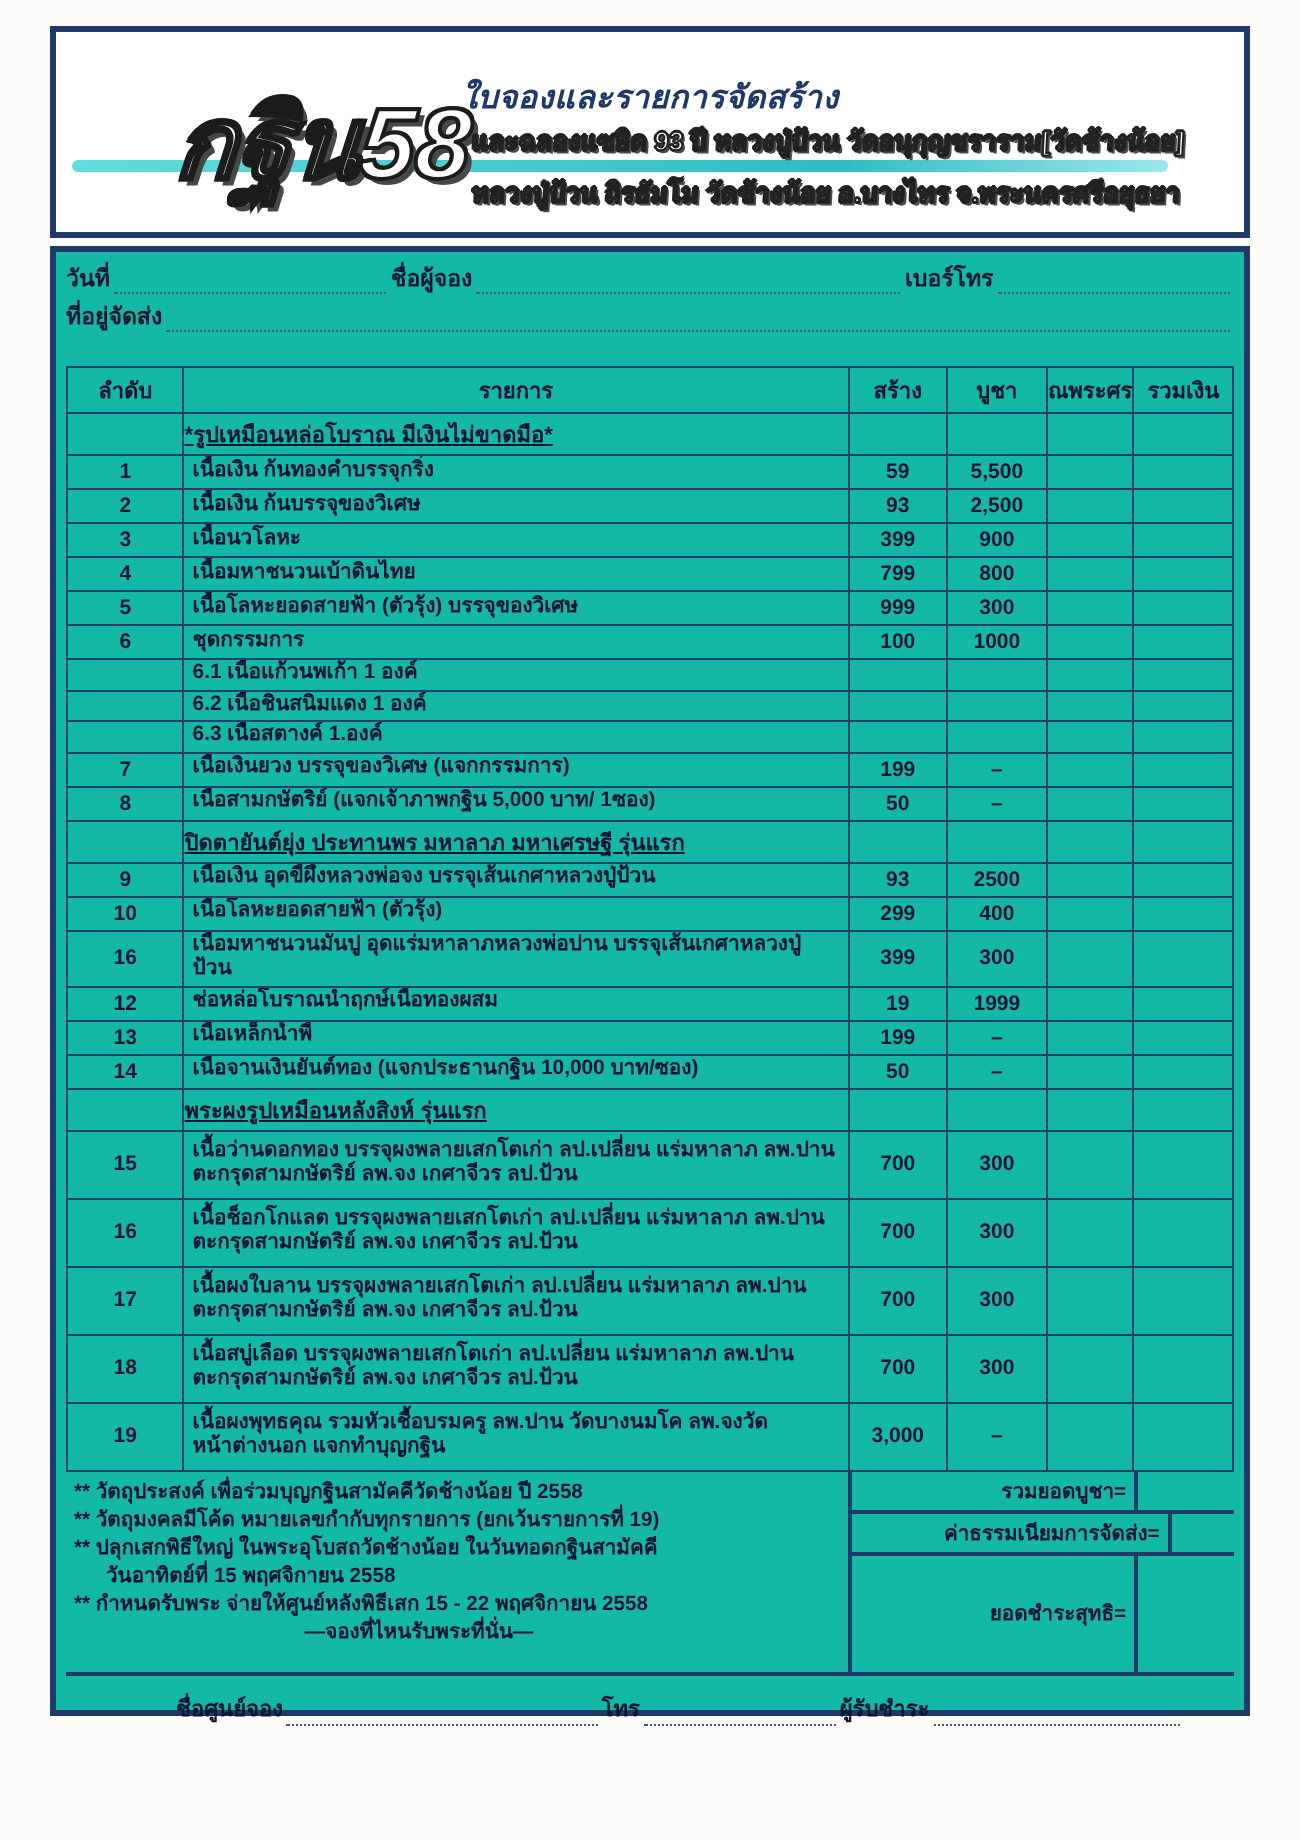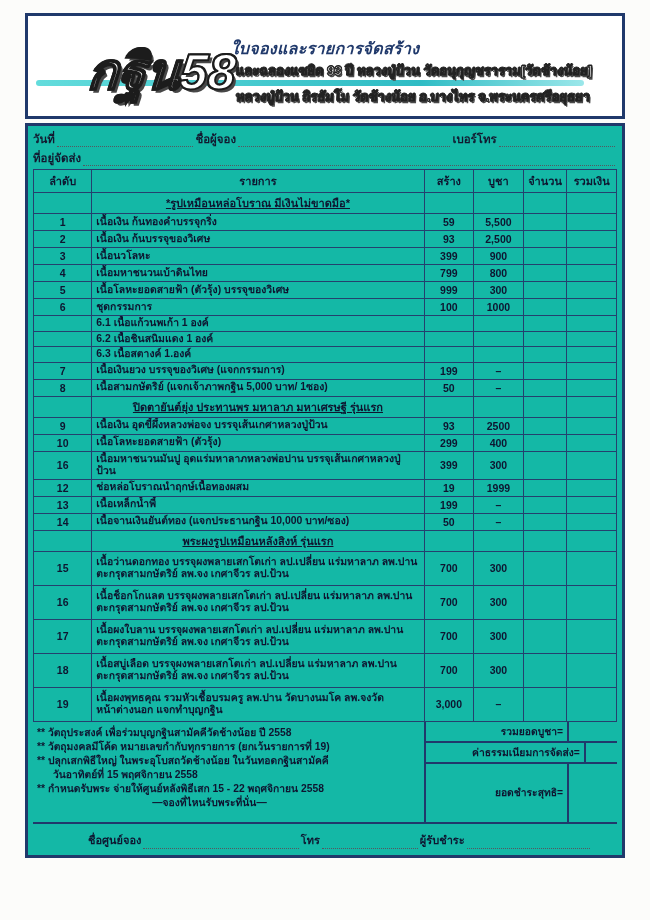--- a/index.html
+++ b/index.html
@@ -49,31 +49,31 @@
     border:3px solid var(--navy);background:#14b8a6;
     padding:3px 5px 0 5px;display:flex;flex-direction:column;
   }
   .form-line{
     display:flex;align-items:flex-end;height:19px;
     font-size:11.5px;font-weight:bold;color:#12182f;flex:none;
   }
   .form-line .lbl{white-space:nowrap;}
   .dots{border-bottom:1.6px dotted #55575f;height:13px;margin:0 2px 1px 2px;}
   
-  table{width:100%;border-collapse:collapse;table-layout:fixed;margin-top:2px;flex:none;}
+  table{width:100%;border-collapse:collapse;table-layout:fixed;margin-top:16px;flex:none;}
   th,td{border:1.5px solid #24406e;font-weight:bold;color:var(--ink);padding:0 3px;overflow:hidden;}
   th{font-size:11px;height:21px;padding:2px 0;}
   td.c{text-align:center;font-size:10.5px;}
   td.desc{font-size:10.4px;text-align:left;line-height:12.5px;padding:1px 4px;}
   tr.item td{height:17px;}
   tr.sub td{height:15px;}
   tr.two td{height:34px;}
   tr.section td{height:18px;}
   td.section-text{
-    text-align:center;font-size:11px;text-decoration:underline;
+    font-size:11px;text-decoration:underline;
     font-weight:bold;padding:1px 0;
   }
   
   .bottom{display:flex;border-bottom:2px solid var(--navy);flex:none;min-height:102px;}
   .notes{flex:1;padding:4px 2px 12px 4px;font-size:10.3px;font-weight:bold;line-height:14px;}
   .note.indent{padding-left:16px;}
   .note.center{text-align:center;padding-right:40px;}
   .summary{width:193px;display:flex;flex-direction:column;border-left:2px solid var(--navy);}
   .sum-row{display:flex;border-bottom:2px solid var(--navy);height:21px;}
   .sum-row.tall{flex:1;border-bottom:none;}
@@ -132,21 +132,21 @@
         <col style="width:8.5%">
           <col style="width:7.5%">
           <col style="width:8.5%">
       </colgroup>
       <thead>
         <tr>
           <th>ลำดับ</th>
           <th>รายการ</th>
           <th>สร้าง</th>
           <th>บูชา</th>
-          <th>จำนวน</th>
+          <th>ณพระศร</th>
           <th>รวมเงิน</th>
         </tr>
       </thead>
       <tbody>
           <tr class="section">
             <td class="c"></td>
             <td class="section-text">*รูปเหมือนหล่อโบราณ มีเงินไม่ขาดมือ*</td>
             <td class="c"></td>
             <td class="c"></td>
             <td class="c"></td>

